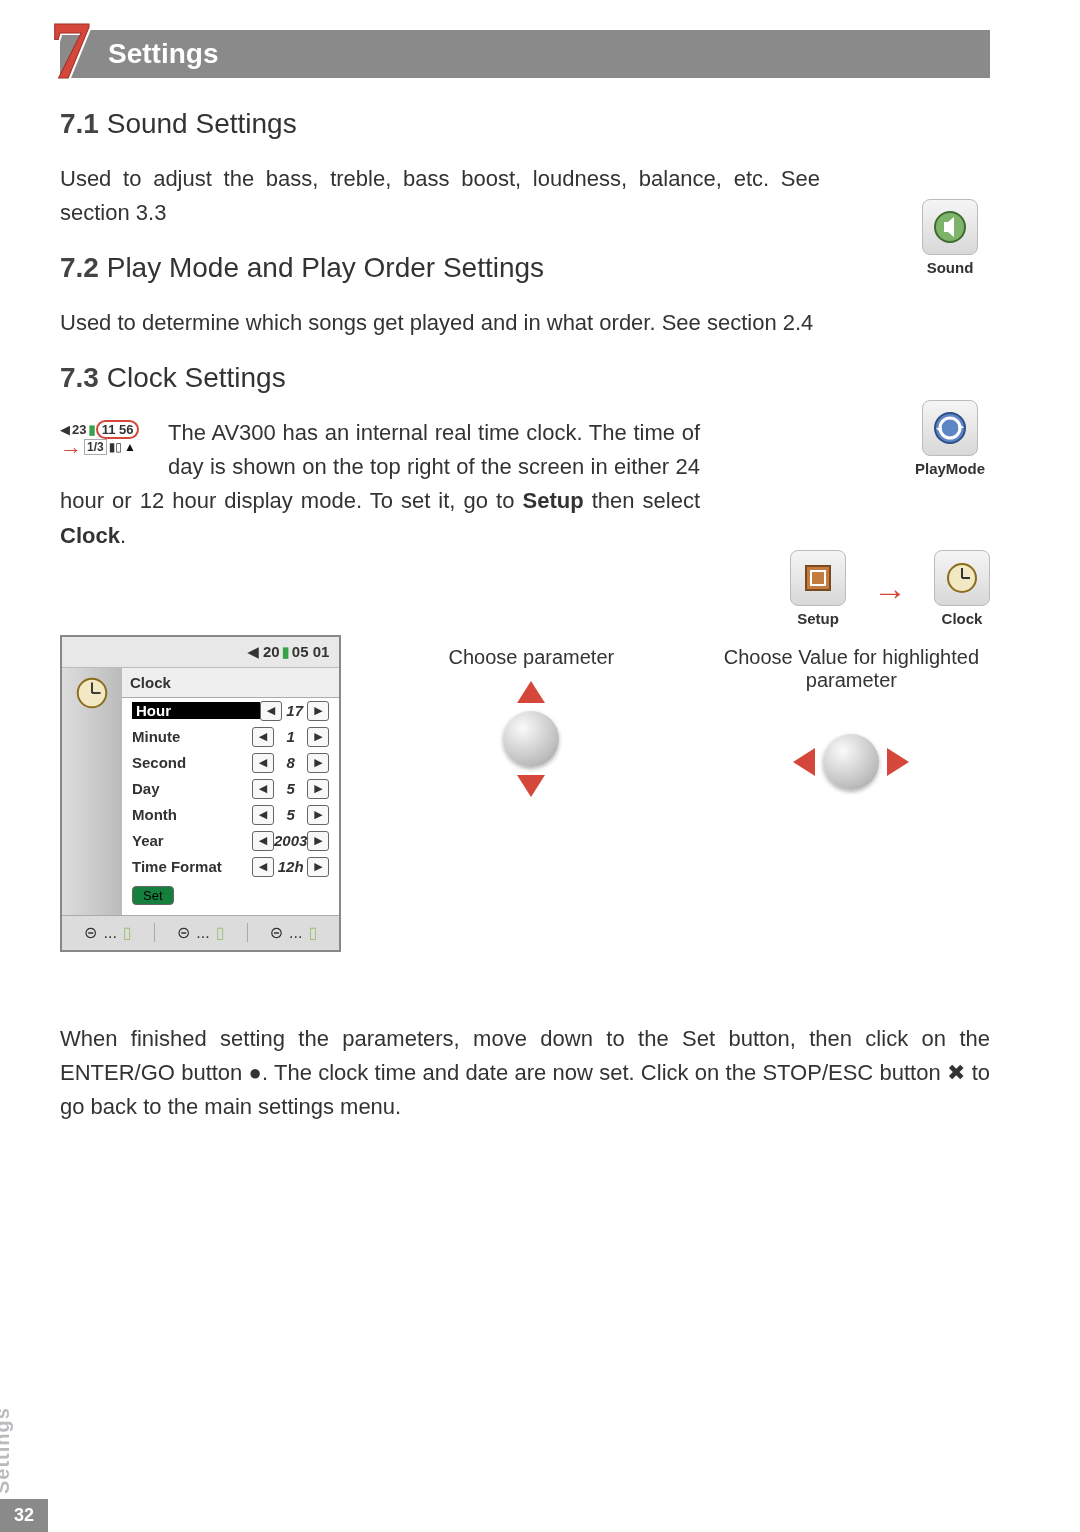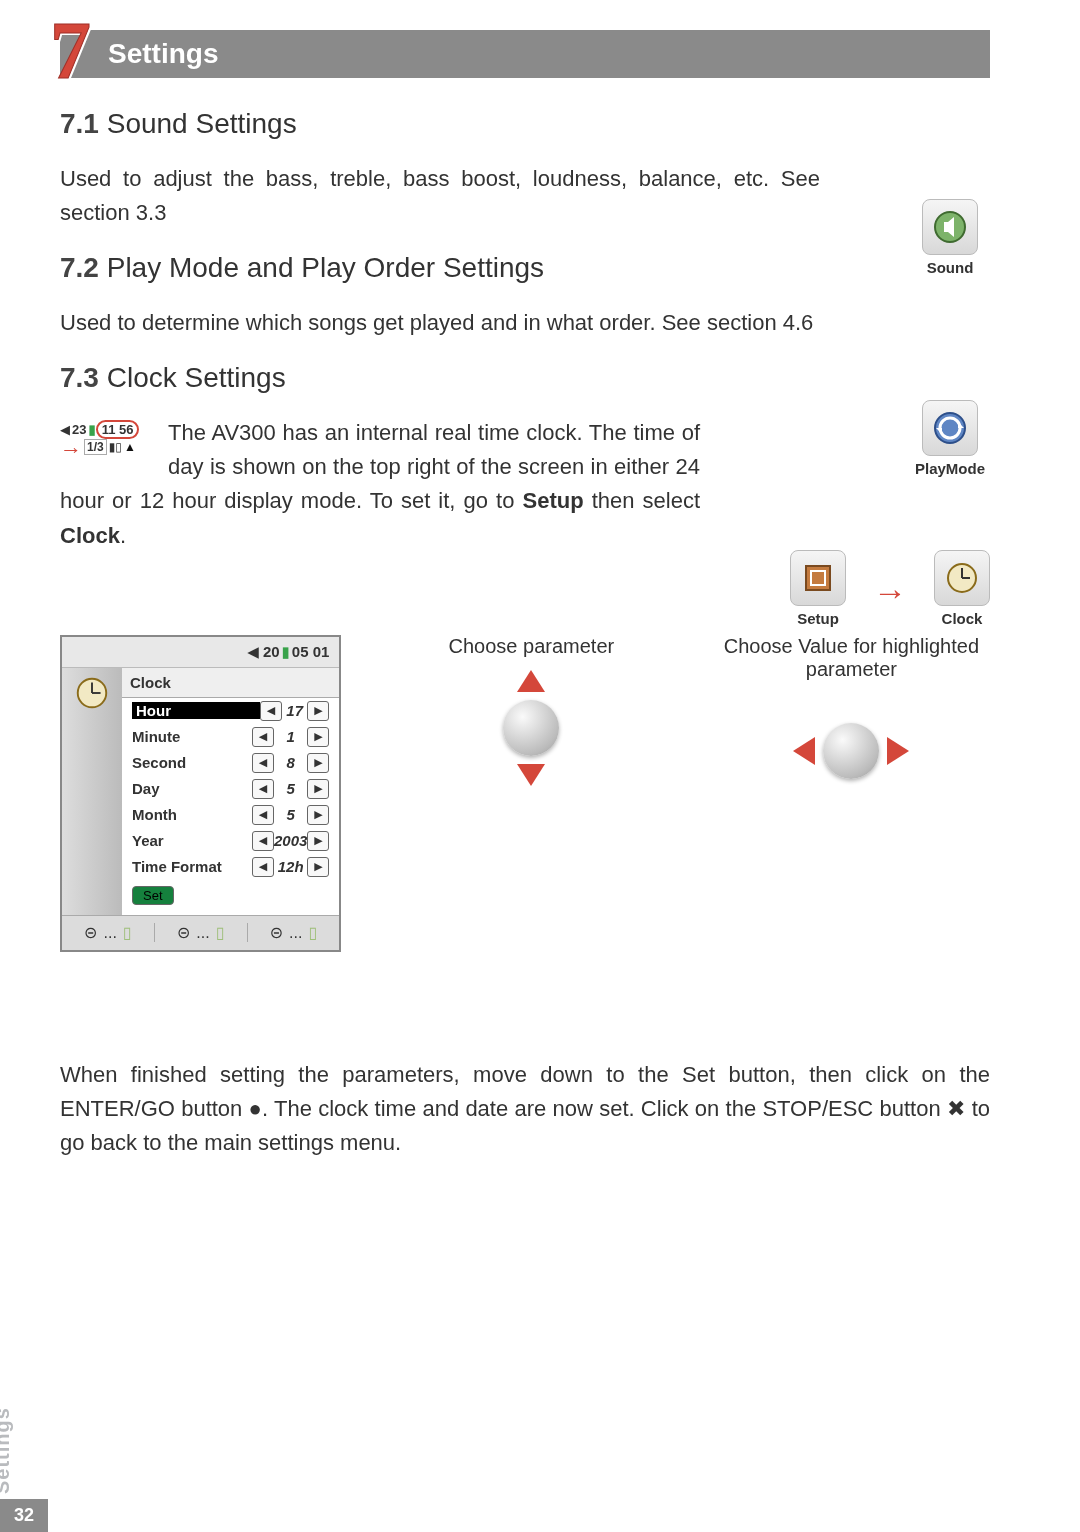--- a/index.html
+++ b/index.html
@@ -33,21 +33,21 @@
   .cs-row .pname{width:120px;font-weight:bold;}
   .cs-row.sel .pname{background:#000;color:#fff;padding:0 4px;}
   .cs-row .arrbtn{width:20px;height:18px;border:1px solid #666;border-radius:3px;display:flex;align-items:center;justify-content:center;font-size:11px;background:#f8f8f8;}
   .cs-row .val{flex:1;text-align:center;font-weight:bold;font-style:italic;}
   .cs-set{margin:6px 10px 10px 10px;}
   .cs-set button{font-size:13px;border:1px solid #666;border-radius:4px;background:#15803d;padding:1px 10px;}
   .cs-bottom{background:#dcdcdc;height:34px;display:flex;align-items:center;border-top:1px solid #aaa;}
   .cs-bottom .slot{flex:1;display:flex;align-items:center;justify-content:center;gap:6px;border-right:1px solid #aaa;font-size:16px;}
   .cs-bottom .slot:last-child{border-right:none;}
   
-  .nav-row{display:flex;gap:40px;margin:0 0 0 20px;}
+  .nav-row{display:flex;gap:40px;margin:11px 0 0 20px;}
   .nav-col{width:280px;text-align:center;font-size:20px;}
   .joy-wrap{position:relative;width:120px;height:120px;margin:10px auto 0 auto;}
   .joy{width:56px;height:56px;border-radius:50%;background:radial-gradient(circle at 35% 30%,#fafafa,#bcbcbc 70%,#9a9a9a);position:absolute;left:32px;top:32px;box-shadow:0 2px 4px rgba(0,0,0,.3);}
   .tri{position:absolute;width:0;height:0;}
   .tri.up{left:46px;top:2px;border-left:14px solid transparent;border-right:14px solid transparent;border-bottom:22px solid #d4473a;}
   .tri.down{left:46px;bottom:2px;border-left:14px solid transparent;border-right:14px solid transparent;border-top:22px solid #d4473a;}
   .tri.left{left:2px;top:46px;border-top:14px solid transparent;border-bottom:14px solid transparent;border-right:22px solid #d4473a;}
   .tri.right{right:2px;top:46px;border-top:14px solid transparent;border-bottom:14px solid transparent;border-left:22px solid #d4473a;}
   
   .clock-illus{display:inline-block;vertical-align:top;margin:4px 8px 0 0;width:100px;}
@@ -89,21 +89,21 @@
             <path d="M14 15v10h4l6 5V10l-6 5z" fill="#fff"></path>
           </svg>
       </div>
       <div class="lbl">Sound</div>
     </div>
 
     <h2 class="section-heading">
       <span class="num">7.2</span>
       <span>Play Mode and Play Order Settings</span>
     </h2>
-    <p class="para" style="width:760px;">Used to determine which songs get played and in what order. See section 4.6</p>
+    <p class="para" style="width:760px;">Used to determine which songs get played and in what order. See section 2.4</p>
 
     <div class="side-icon" style="top:400px;">
       <div class="icon-box">
         <svg class="svg-ico" viewBox="0 0 40 40">
             <circle cx="20" cy="20" r="15" fill="#5f86c4" stroke="#2d4f8a" stroke-width="2"></circle>
             <path d="M10 20a10 10 0 0 1 20 0M30 20a10 10 0 0 1-20 0" fill="none" stroke="#fff" stroke-width="3"></path>
             <polygon points="28,14 34,20 28,20" fill="#fff"></polygon>
             <polygon points="12,26 6,20 12,20" fill="#fff"></polygon>
           </svg>
       </div>
@@ -264,21 +264,21 @@
           <div>Choose Value for highlighted parameter</div>
           <div class="joy-wrap">
             <div class="tri left"></div>
             <div class="joy"></div>
             <div class="tri right"></div>
           </div>
         </div>
       </div>
     </div>
 
-    <p class="para" style="margin-top:106px;">
+    <p class="para" style="margin-top:70px;">
       <span>When finished setting the parameters, move down to the Set button, then click on the ENTER/GO button </span><span>●</span><span>. The clock time and date are now set. Click on the STOP/ESC button </span><span>✖</span><span> to go back to the main settings menu.</span>
     </p>
 
   </div>
 
   <div class="side-tab">Settings</div>
   <div class="page-num">32</div>
 </div>
 
 </body></html>

